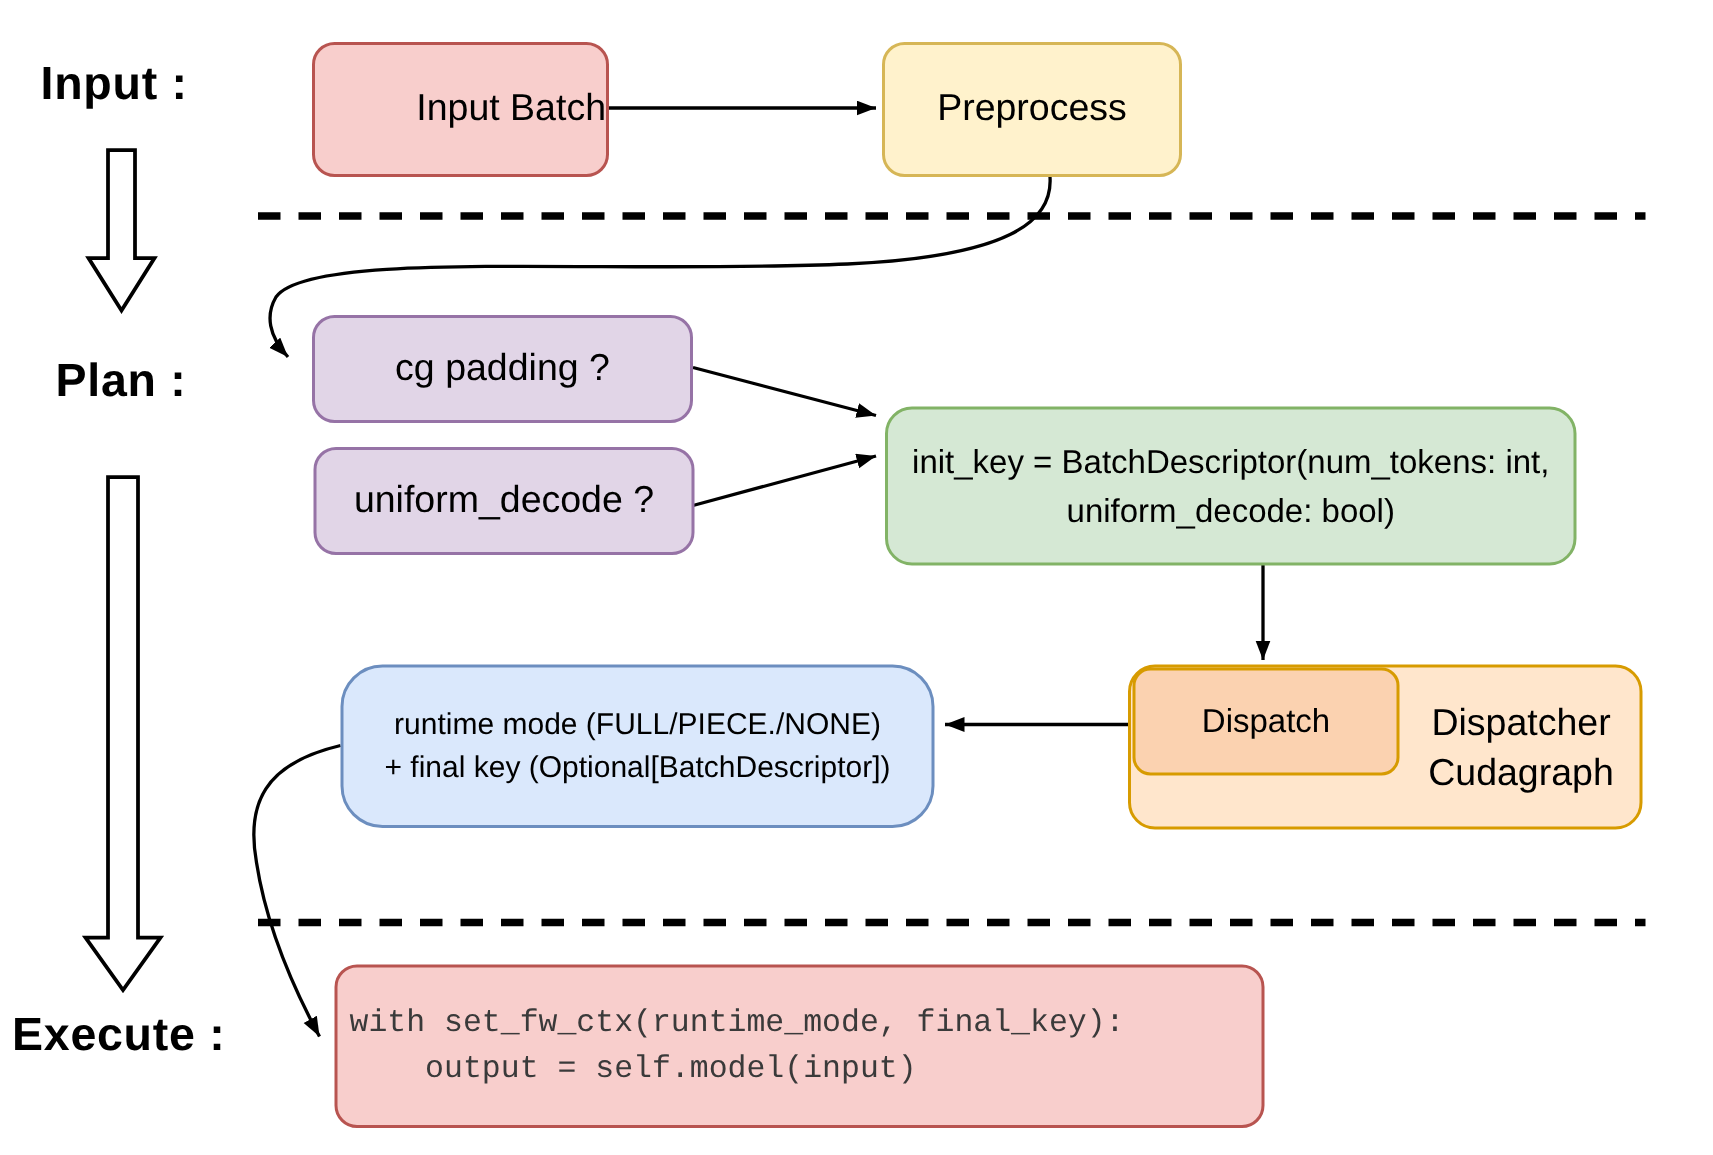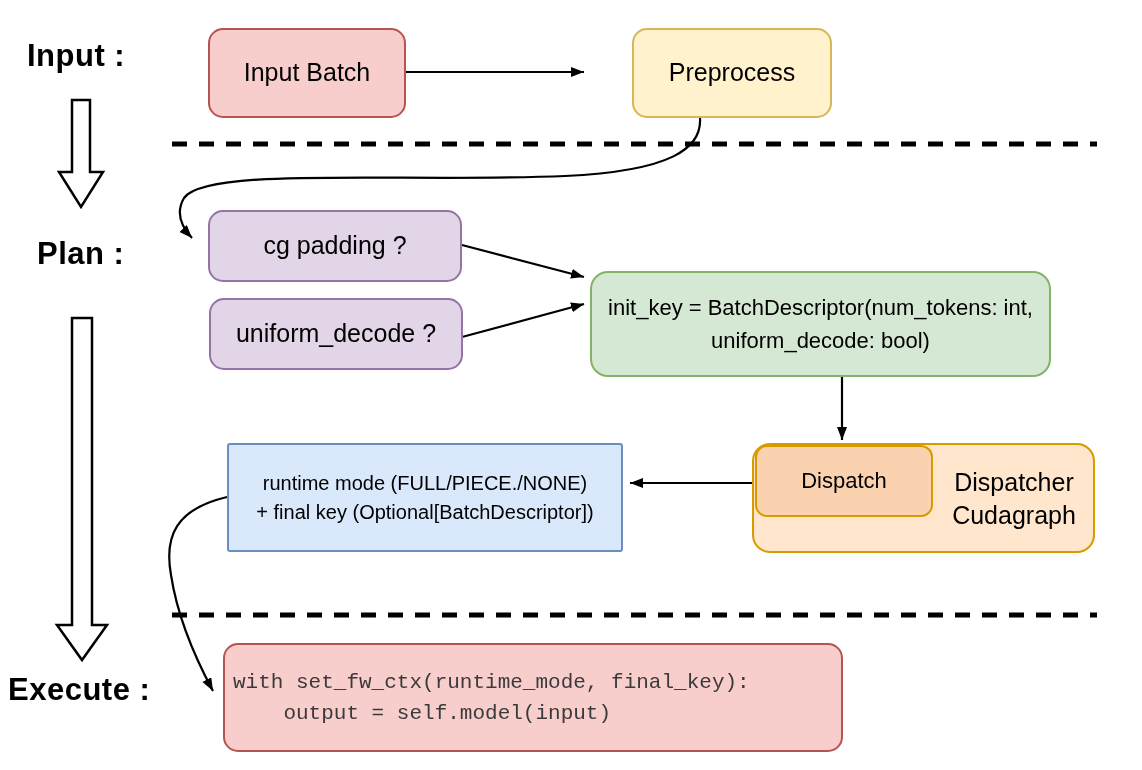--- a/index.html
+++ b/index.html
@@ -11,25 +11,25 @@
   .section-label {
     position:absolute; font-weight:bold; font-size:31px; letter-spacing:0.5px;
     color:#000; white-space:nowrap;
   }
   .node {
     position:absolute; box-sizing:border-box; border:2px solid #000;
     border-radius:15px; display:flex; flex-direction:column;
     align-items:center; justify-content:center; text-align:center;
     color:#000; line-height:1.25;
   }
-  .node.red    { background:var(--red-fill);    border-color:var(--red-stroke); }
-  .node.yellow { background:var(--yellow-fill); border-color:var(--yellow-stroke);margin-left:44px; }
+  .node.red    { background:var(--red-fill);    border-color:var(--red-stroke);align-items:flex-end; }
+  .node.yellow { background:var(--yellow-fill); border-color:var(--yellow-stroke); }
   .node.purple { background:var(--purple-fill); border-color:var(--purple-stroke); }
   .node.green  { background:var(--green-fill);  border-color:var(--green-stroke); border-radius:18px;margin-top:44px; }
-  .node.blue   { background:var(--blue-fill);   border-color:var(--blue-stroke); border-radius:3px; }
+  .node.blue   { background:var(--blue-fill);   border-color:var(--blue-stroke); border-radius:28px; }
   .node.orange-outer { background:var(--orange-fill); border-color:var(--orange-stroke); border-radius:18px; }
   .node.orange-inner { background:var(--dispatch-fill); border-color:var(--orange-stroke); border-radius:12px; }
   .fs25 { font-size:25px; }
   .fs22 { font-size:22px; }
   .fs20 { font-size:20px; line-height:29px; }
   .green .line { font-size:22px; line-height:33px; }
   .cud-label {
     position:absolute; text-align:center; font-size:25px; line-height:33px; color:#000;
   }
   .code-node {

